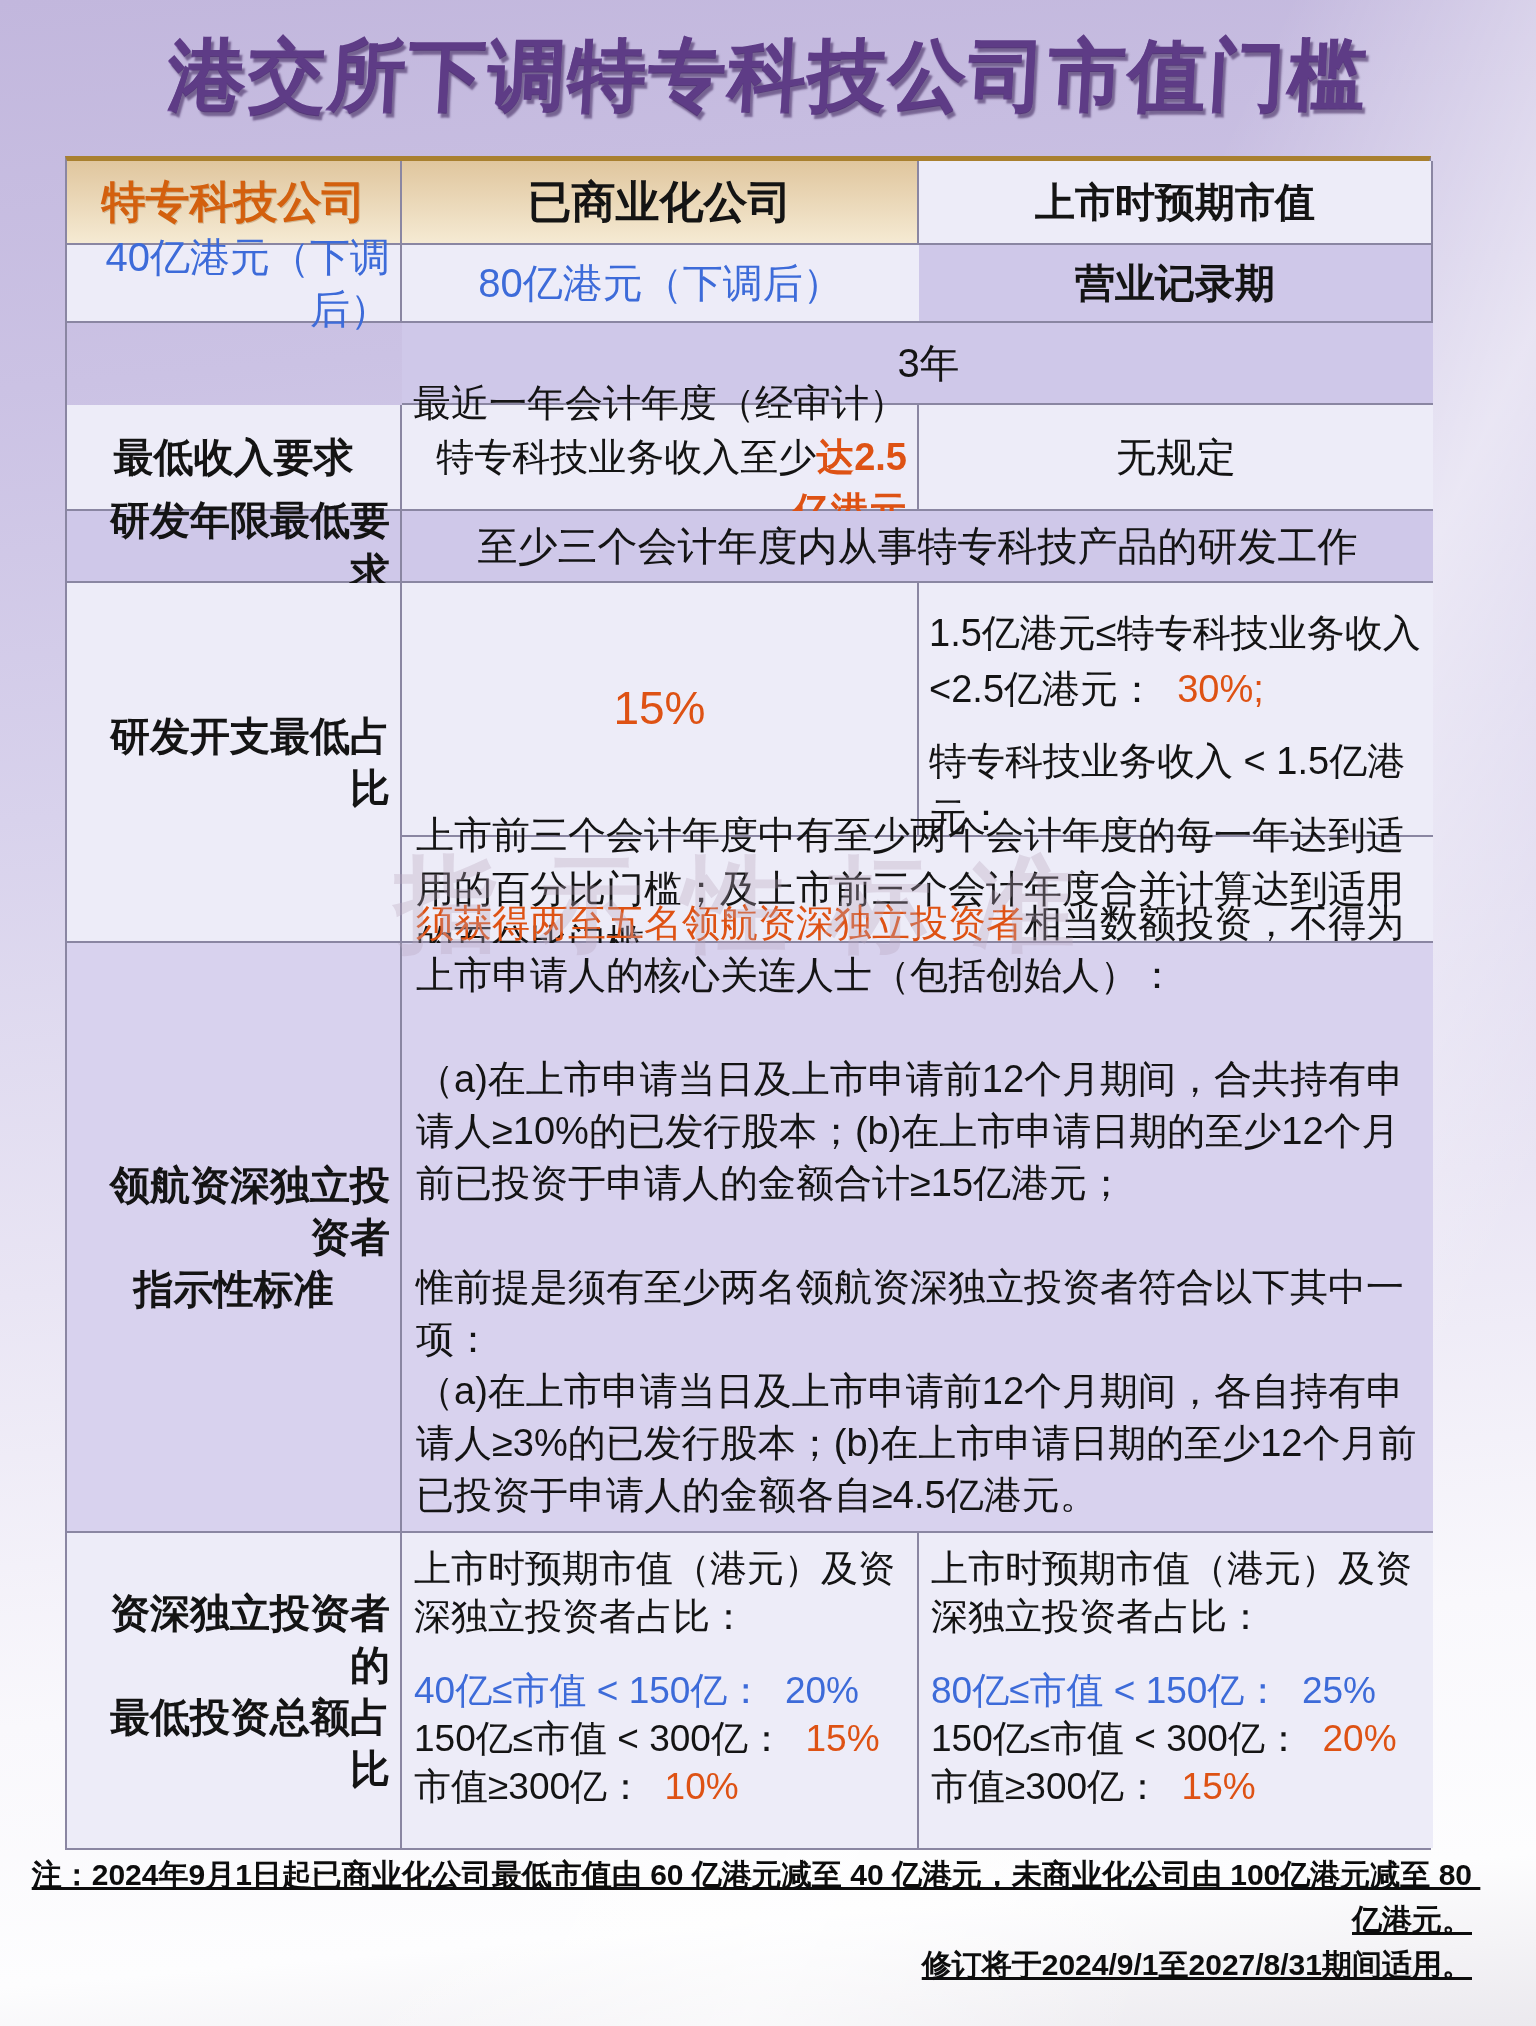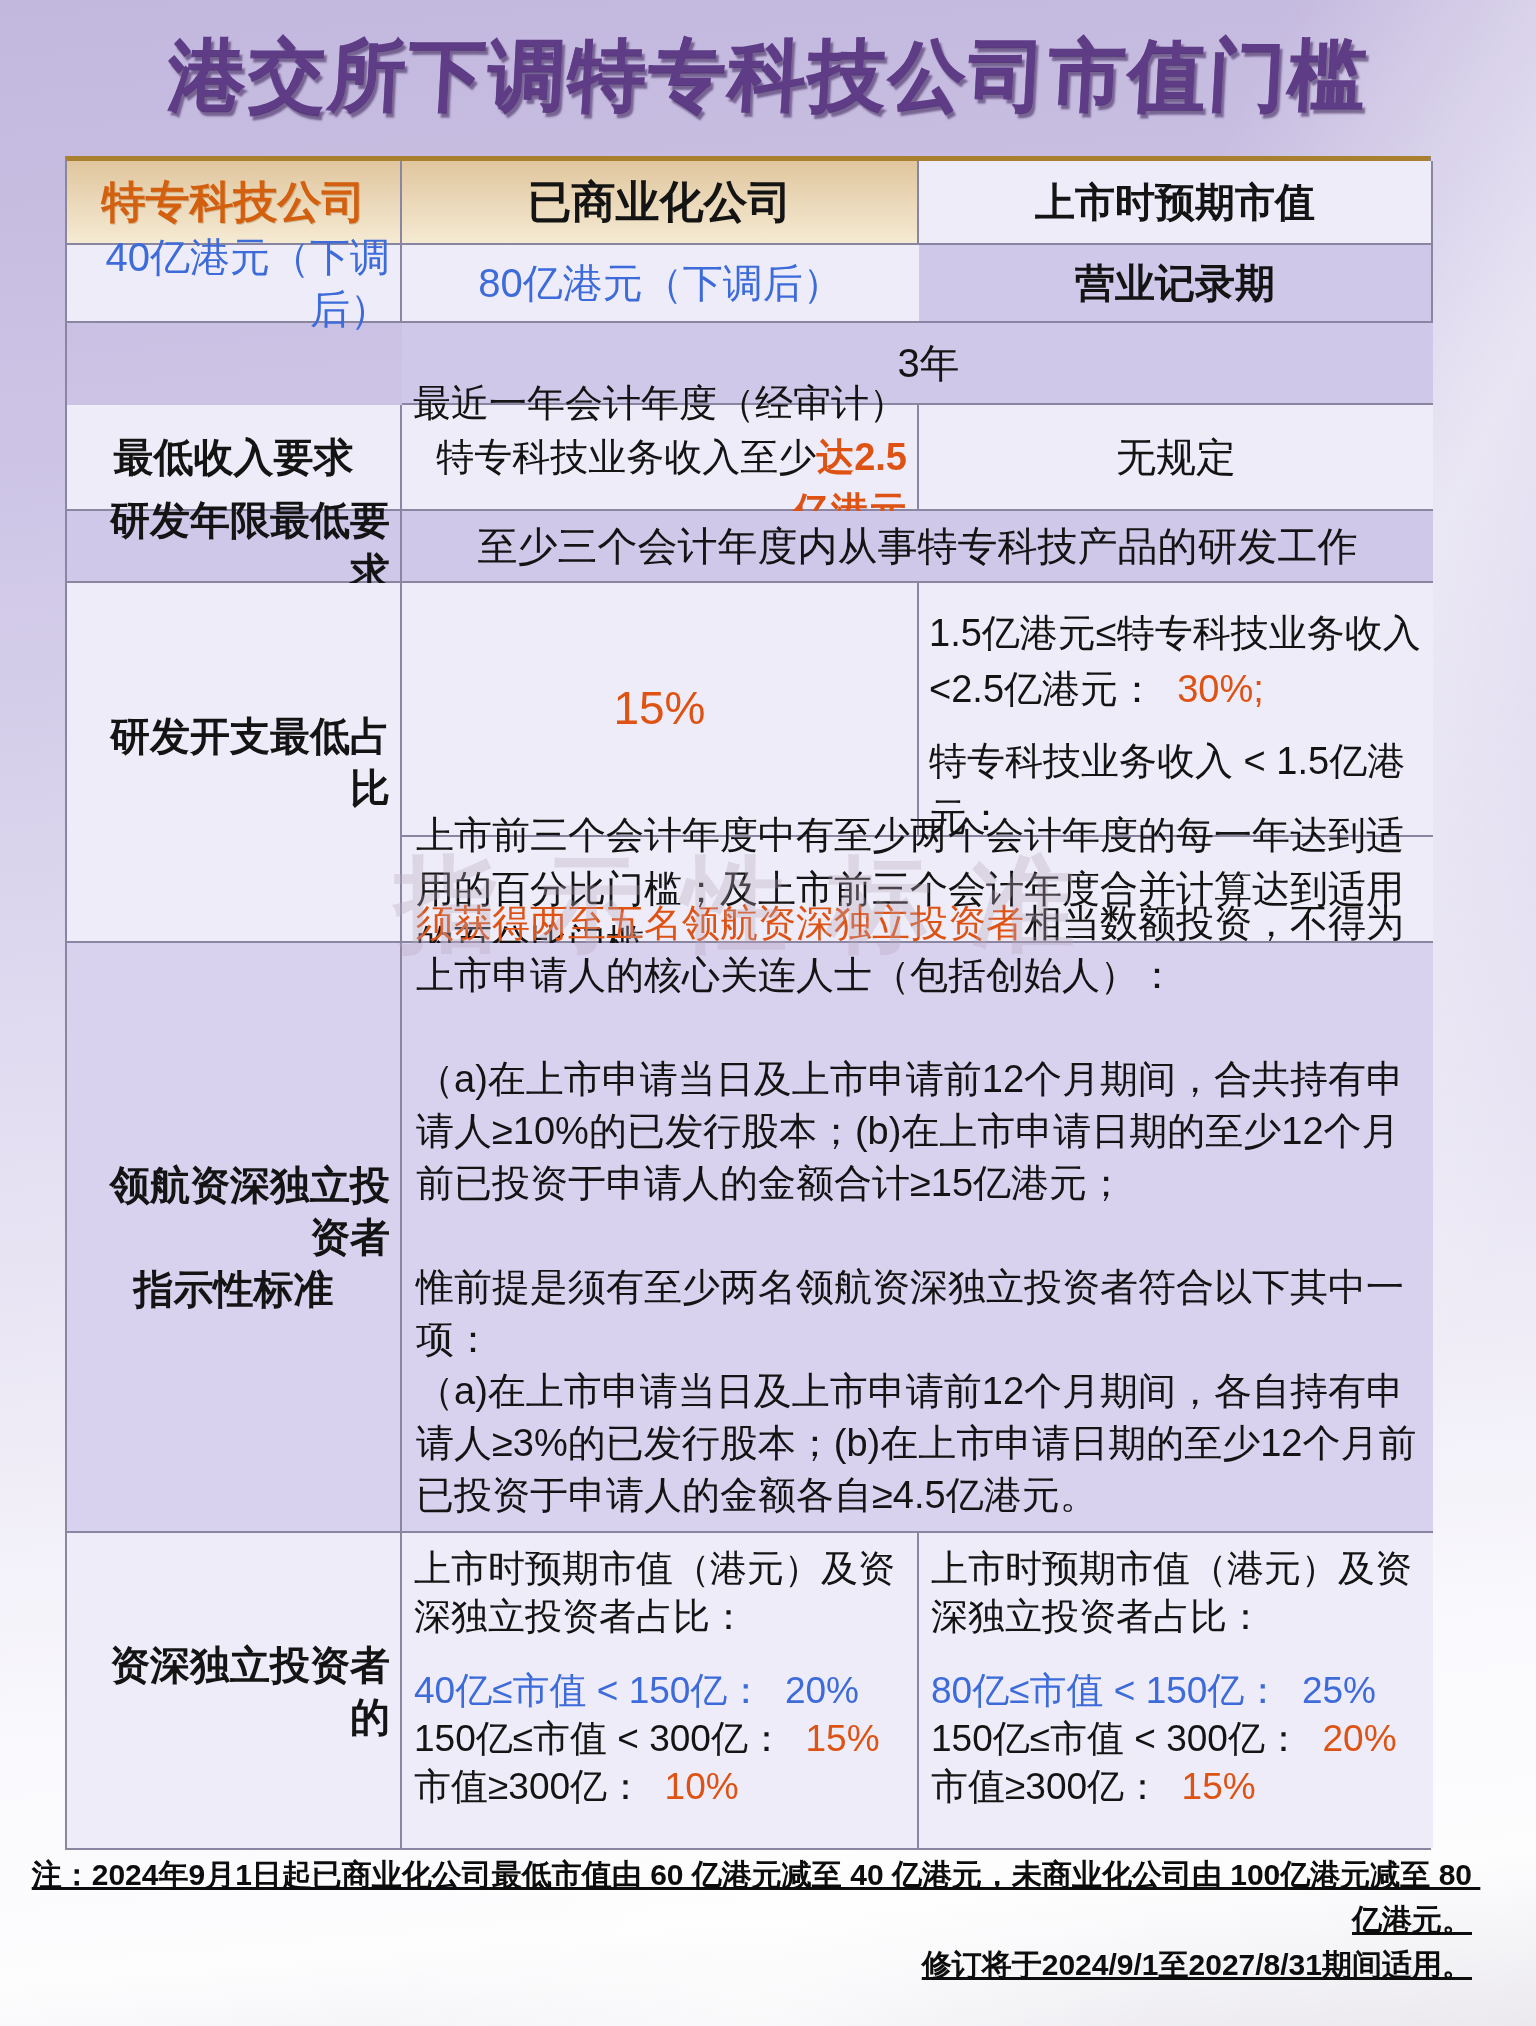--- a/index.html
+++ b/index.html
@@ -145,20 +145,21 @@
     </div>
     <div class="cell midbg no-r left p7" style="grid-column:2/4;">
       <div class="para"><span class="orange">须获得两至五名领航资深独立投资者</span><span>相当数额投资，不得为上市申请人的核心关连人士（包括创始人）：</span></div>
       <div class="para sp">（a)在上市申请当日及上市申请前12个月期间，合共持有申请人≥10%的已发行股本；(b)在上市申请日期的至少12个月前已投资于申请人的金额合计≥15亿港元；</div>
       <div class="para sp">惟前提是须有至少两名领航资深独立投资者符合以下其中一项：</div>
       <div class="para">（a)在上市申请当日及上市申请前12个月期间，各自持有申请人≥3%的已发行股本；(b)在上市申请日期的至少12个月前已投资于申请人的金额各自≥4.5亿港元。</div>
     </div>
 
     <div class="cell lab light no-b">
       <div>资深独立投资者的</div>
+      <div>最低投资总额占比</div>
     </div>
     <div class="cell light left inv no-b">
       <div>上市时预期市值（港元）及资深独立投资者占比：</div>
       <div class="blue pre tier1">40亿≤市值 &lt; 150亿：  20%</div>
       <div><span class="pre">150亿≤市值 &lt; 300亿：  </span><span class="orange pre">15%</span></div>
       <div><span class="pre">市值≥300亿：  </span><span class="orange pre">10%</span></div>
     </div>
     <div class="cell light no-r left inv no-b">
       <div>上市时预期市值（港元）及资深独立投资者占比：</div>
       <div class="blue pre tier1">80亿≤市值 &lt; 150亿：  25%</div>

